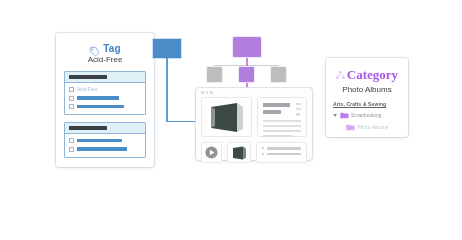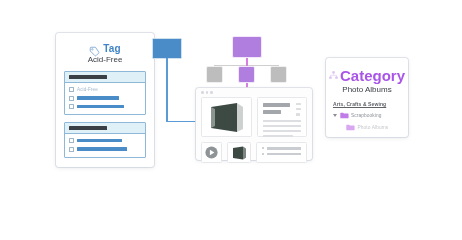--- a/index.html
+++ b/index.html
@@ -90,21 +90,21 @@
   #pane-play { width:21px; height:21px; display:flex; align-items:center; justify-content:center; }
   #pane-thumb { width:24px; height:21px; display:flex; align-items:center; justify-content:center; }
   #pane-list { flex:1; height:21px; padding:4px 5px 0 5px; }
   .listrow { display:flex; align-items:center; gap:3px; margin-bottom:3px; }
   .lbullet { width:2px; height:2px; border-radius:50%; background:#bfc2c6; flex:none; }
   .lbar { flex:1; height:2.6px; background:#c9ccd0; border-radius:.5px; }
 
   
   #cat-card { left:326px; top:58px; width:82px; height:79px; padding:8px 7px; }
   .cat-head { display:flex; align-items:center; justify-content:center; gap:2px; }
-  .cat-title { color:#a855e8; font-size:15px; font-weight:bold; }
+  .cat-title { color:#a855e8; font-size:13px; font-weight:bold;font-family:Liberation Serif, serif; }
   .cat-sub { text-align:center; color:#3c4147; font-size:8px; margin-top:1px; }
   .cat-link {
     display:block; margin-top:7px;
     color:#5f6368; font-size:5px; font-weight:bold;
     text-decoration:underline; letter-spacing:.1px; white-space:nowrap;
   }
   .tree-row { display:flex; align-items:center; gap:2.5px; margin-top:5px; }
   .tri { width:0; height:0; border-left:2.4px solid transparent; border-right:2.4px solid transparent; border-top:3.4px solid #8a8f95; flex:none; }
   .tree-label { font-size:4.8px; color:#8d9298; letter-spacing:.1px; white-space:nowrap; }
   .tree-label.child { color:#c4c7cb; }

